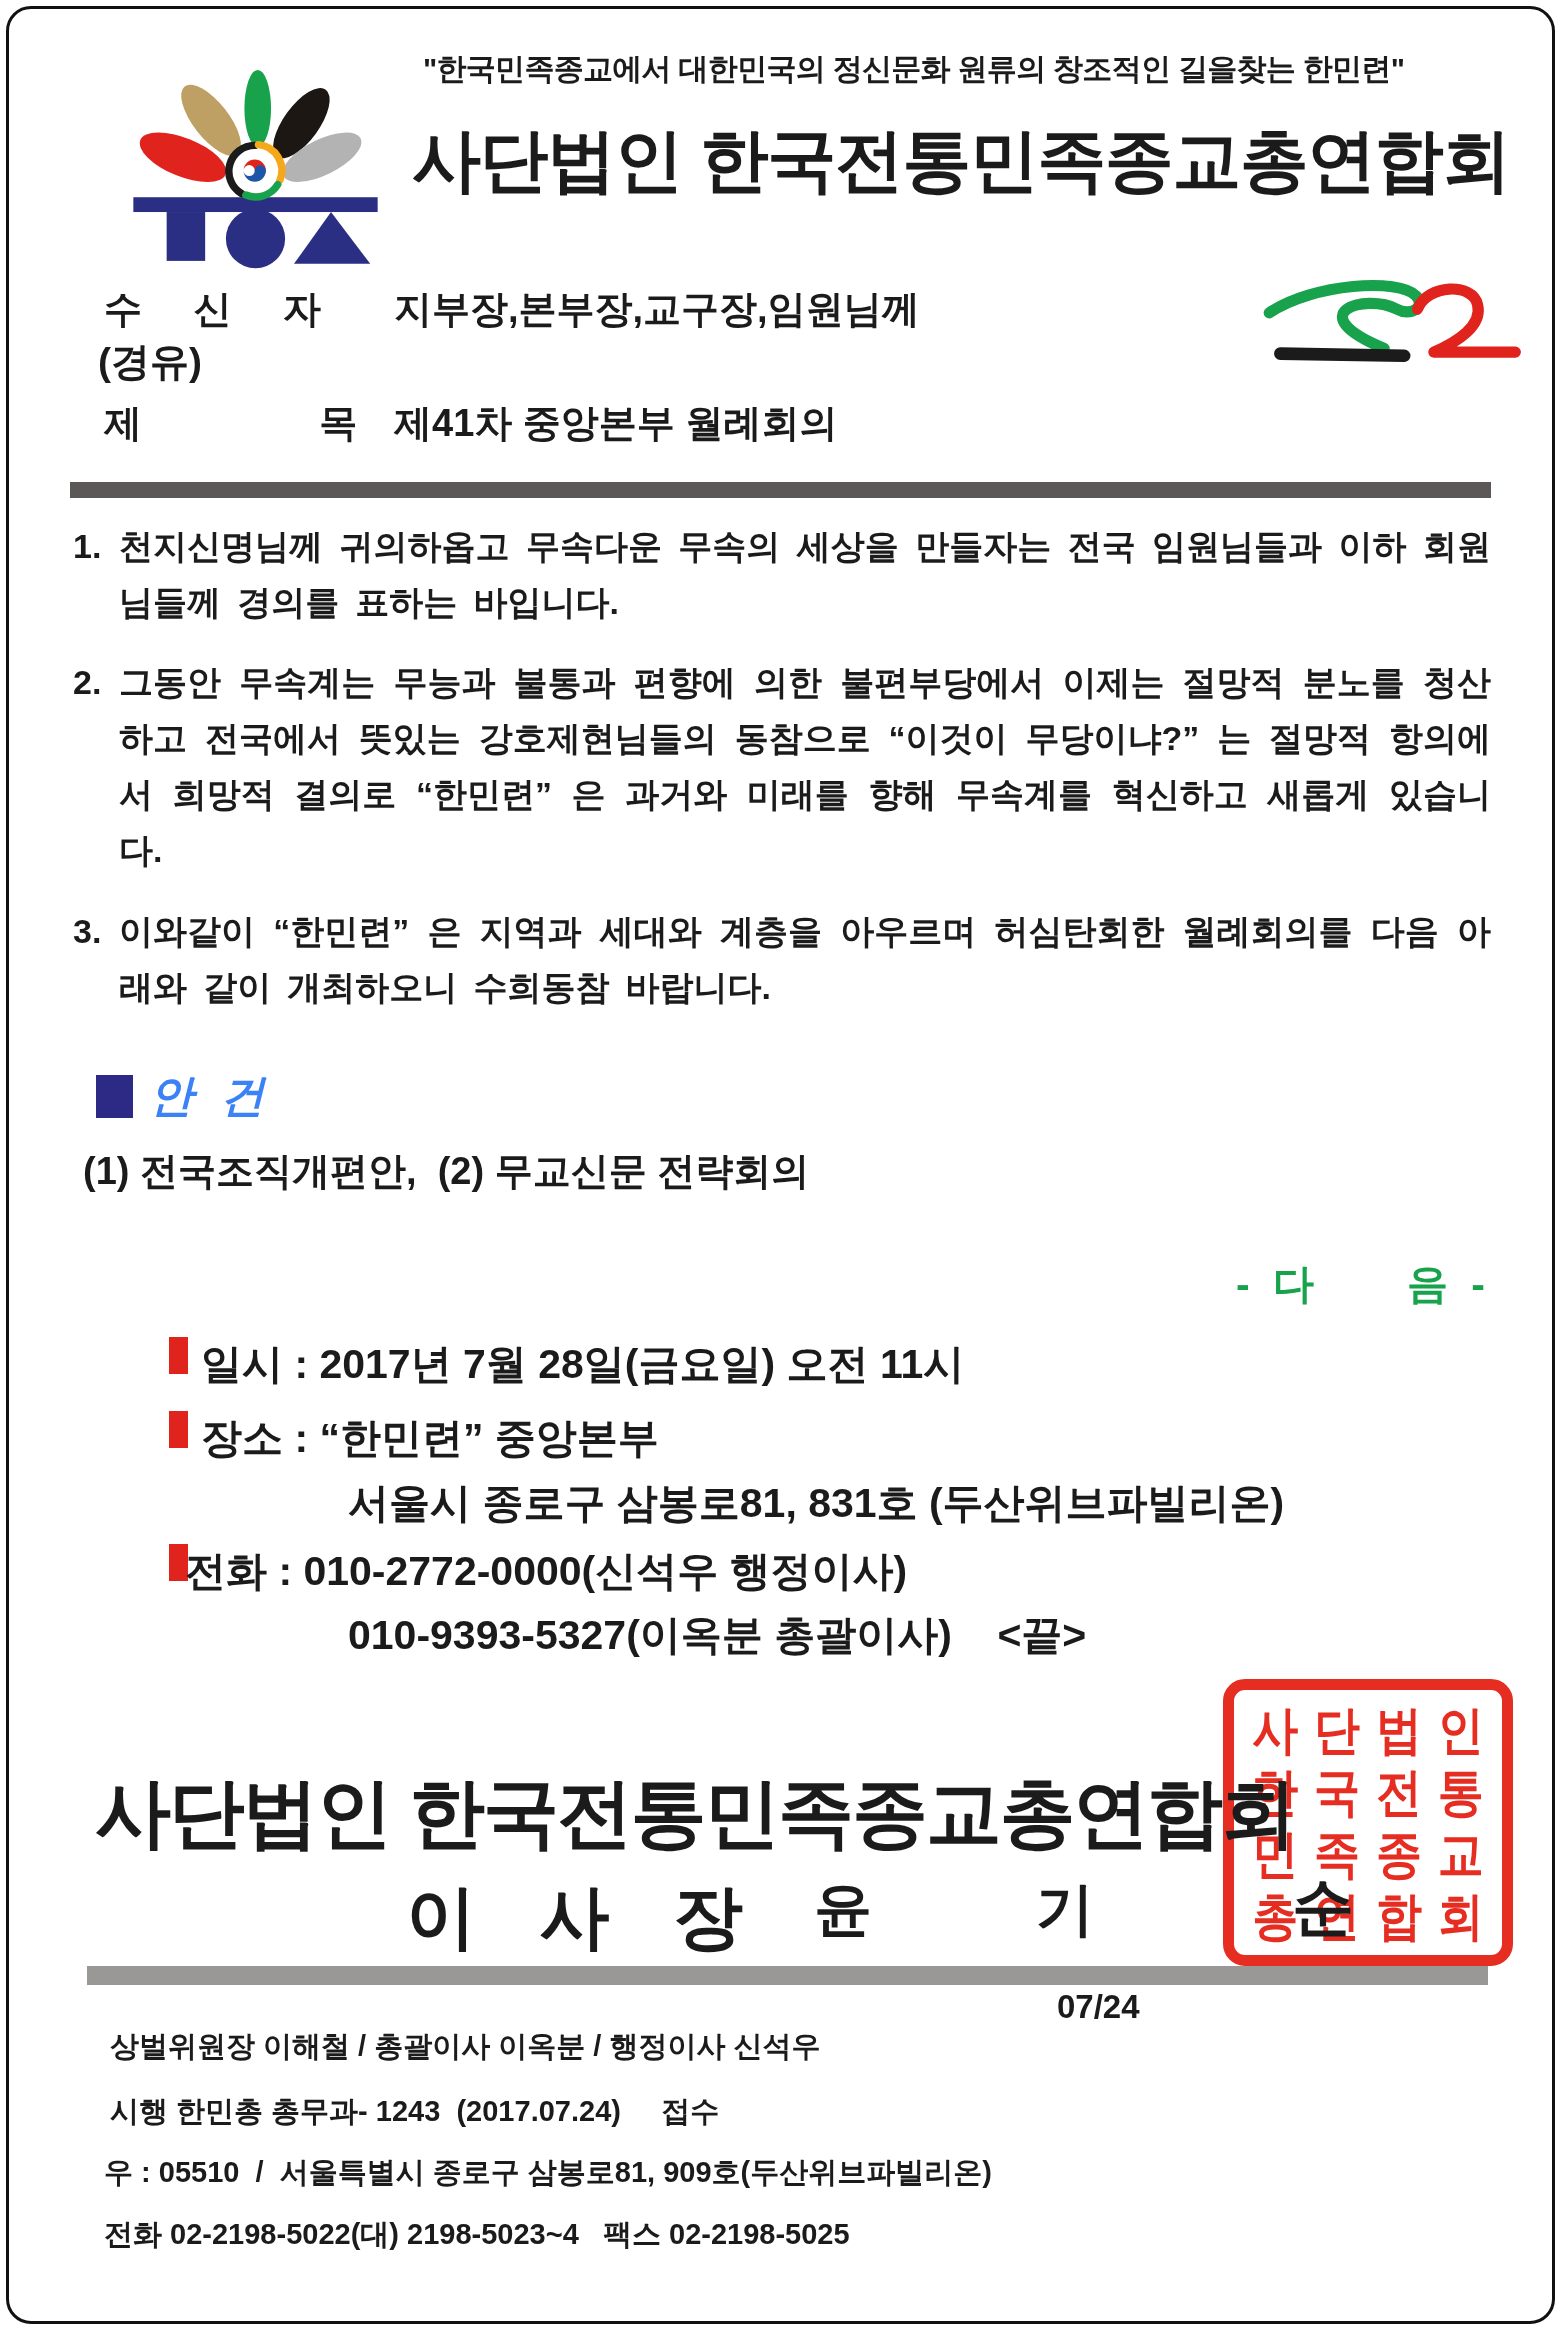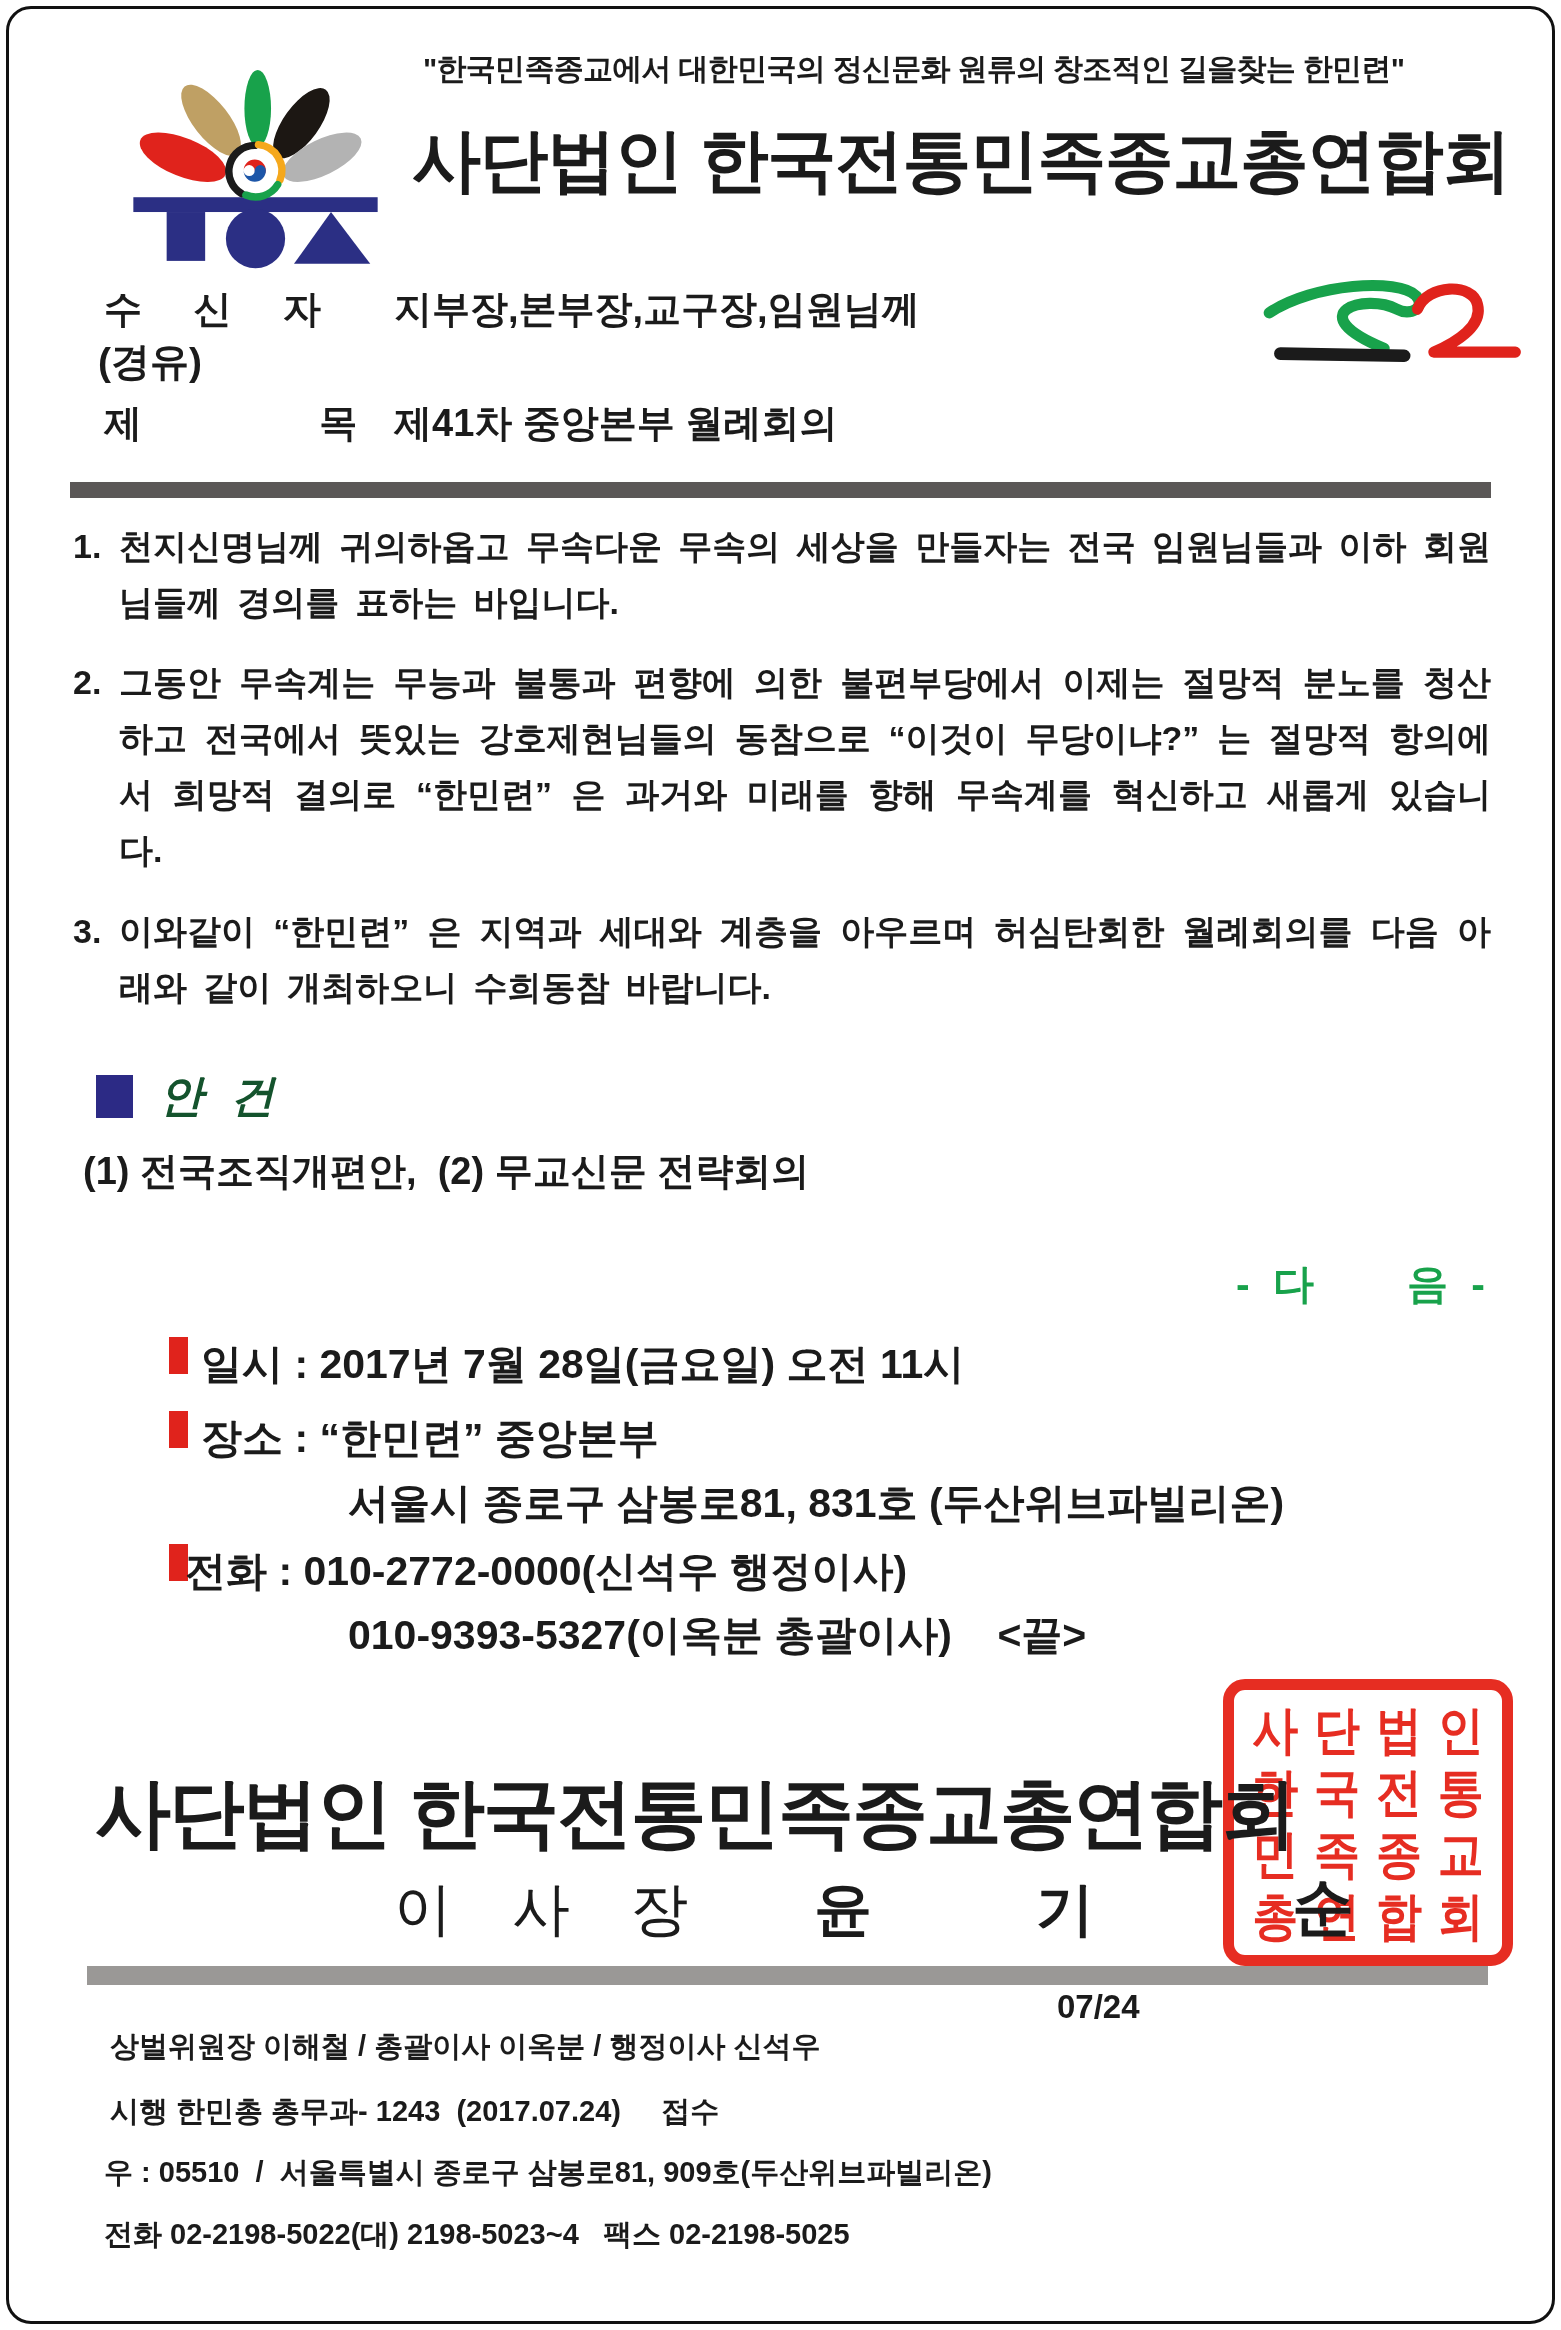--- a/index.html
+++ b/index.html
@@ -21,31 +21,31 @@
 
   .rule-dark{left:70px;top:482px;width:1421px;height:15.5px;background:#5b5857;}
   .rule-light{left:87px;top:1966px;width:1401px;height:18.5px;background:#9a9896;}
 
   .para{position:absolute;left:73px;width:1418px;padding-left:46px;box-sizing:border-box;
         font-size:34px;line-height:56px;font-weight:600;word-spacing:6.7px;text-align:justify;}
   .pnum{position:absolute;left:0;top:0;}
 
   .agenda-head{left:96px;top:1067px;display:flex;align-items:center;}
   .agenda-square{display:inline-block;width:37px;height:43px;background:#2c2a85;margin-right:16.3px;}
-  .agenda-title{font-size:44px;font-weight:800;font-style:italic;color:#14532d;letter-spacing:7.4px;white-space:pre;margin-left:10px;}
+  .agenda-title{font-size:44px;font-weight:800;font-style:italic;color:#3b82f6;letter-spacing:7.4px;white-space:pre;}
   .agenda-line{left:83px;top:1146px;font-size:38px;font-weight:700;white-space:pre;}
 
   .daum{left:70px;top:1257px;width:1421px;text-align:right;font-size:41px;font-weight:700;
         color:#18a24b;letter-spacing:6px;white-space:pre;}
 
   .bullet{position:absolute;width:19px;height:37px;background:#e0231c;left:169px;}
   .detail{position:absolute;font-size:41px;font-weight:700;white-space:pre;}
 
   .sig-org{left:95px;top:1763px;font-size:76px;font-weight:800;letter-spacing:-2.2px;z-index:2;}
-  .sig-title{left:394px;top:1871px;font-size:58px;font-weight:400;letter-spacing:22px;white-space:pre;z-index:2;}
+  .sig-title{left:406px;top:1871px;font-size:70px;font-weight:700;letter-spacing:22px;white-space:pre;z-index:2;}
   .sig-n1{left:814px;top:1871px;font-size:58px;font-weight:800;z-index:2;}
   .sig-n2{left:1036px;top:1871px;font-size:58px;font-weight:800;z-index:2;}
   .sig-n3{left:1292px;top:1865px;font-size:62px;font-weight:800;z-index:3;}
 
   .seal{left:1223px;top:1679px;width:290px;height:287px;box-sizing:border-box;
         border:11px solid #e6251a;border-radius:22px;padding:10.4px;z-index:1;opacity:.96;
         display:grid;grid-template-columns:repeat(4,1fr);grid-template-rows:repeat(4,1fr);place-items:center;}
   .seal span{font-family:"Liberation Serif","DejaVu Serif",serif;font-weight:700;font-size:46px;
         color:#e6251a;transform:scaleY(1.12);}
 

